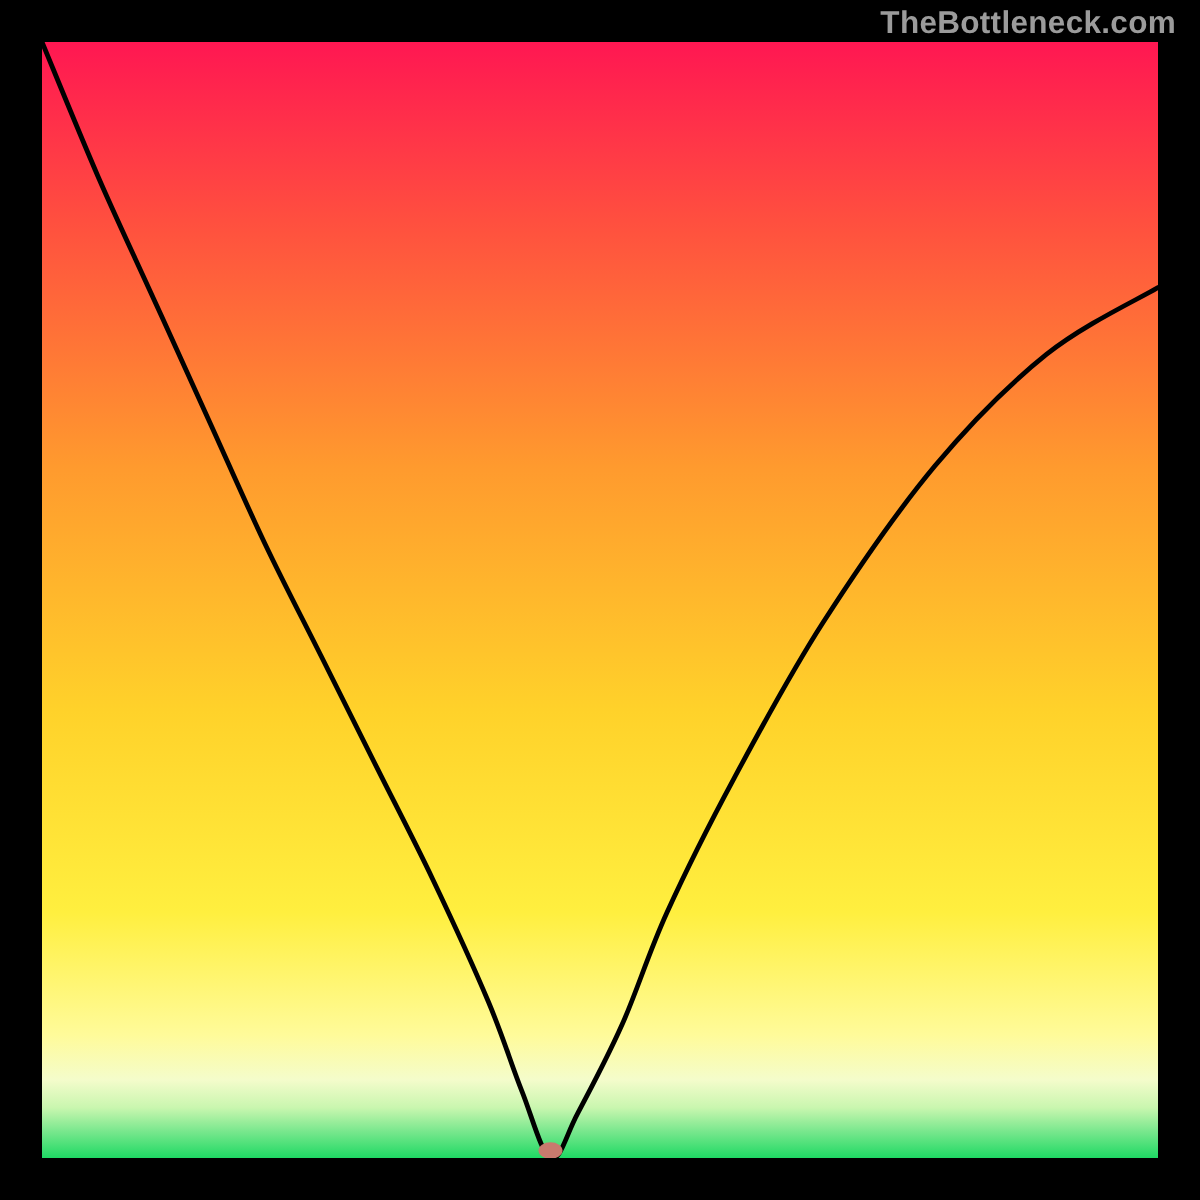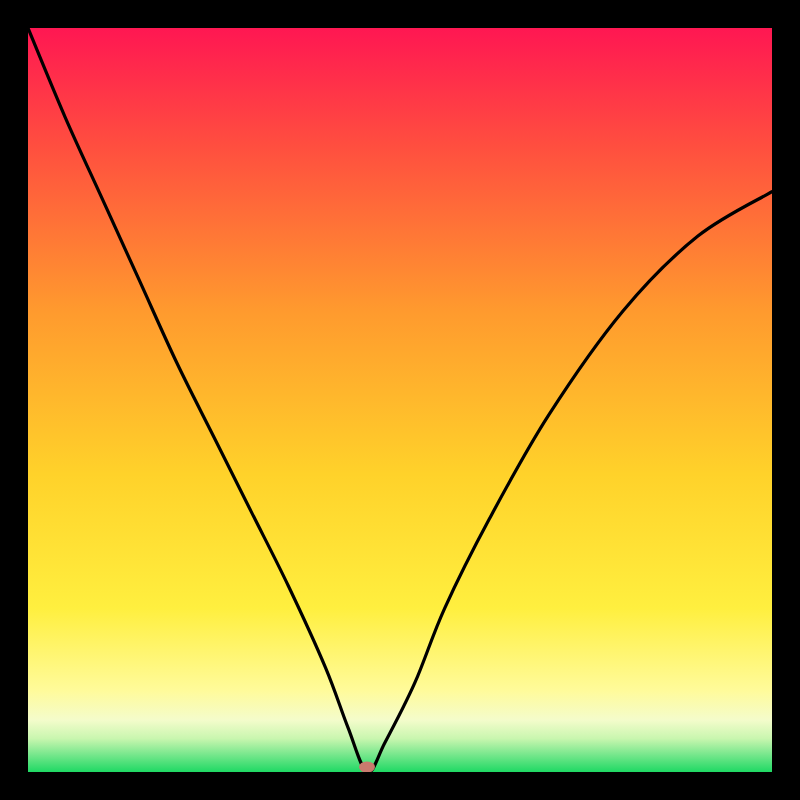--- a/index.html
+++ b/index.html
@@ -84,14 +84,15 @@
     </svg>
 
     <svg class="curve-svg" viewBox="0 0 744 744" preserveAspectRatio="none">
       <path id="curvePath" d="M 0 0 C 6.2 14.879999999999995, 24.800000000000004 60.75999999999998, 37.2 89.27999999999997 C 49.6 117.79999999999997, 62.00000000000001 143.84, 74.4 171.12 C 86.80000000000001 198.4, 99.19999999999999 225.67999999999998, 111.6 252.95999999999998 C 124 280.23999999999995, 136.4 308.75999999999993, 148.8 334.79999999999995 C 161.20000000000002 360.84, 173.6 384.4, 186 409.2 C 198.4 434, 210.79999999999998 458.8, 223.2 483.6 C 235.6 508.40000000000003, 247.99999999999997 531.96, 260.4 558 C 272.79999999999995 584.04, 287.68 616.28, 297.6 639.84 C 307.52000000000004 663.4000000000001, 312.976 682, 319.92 699.36 C 326.86400000000003 716.72, 333.064 741.52, 339.264 744 C 345.464 746.48, 349.184 729.12, 357.12 714.24 C 365.056 699.36, 376.96 677.0400000000001, 386.88 654.72 C 396.8 632.4, 404.24000000000007 607.5999999999999, 416.64000000000004 580.3199999999999 C 429.04 553.04, 443.91999999999996 523.28, 461.28 491.03999999999996 C 478.64 458.79999999999995, 498.47999999999996 421.59999999999997, 520.8 386.88 C 543.12 352.16, 570.4000000000001 312.48, 595.2 282.72 C 620 252.96000000000004, 644.8000000000001 228.16000000000005, 669.6 208.32000000000005 C 694.4 188.48000000000005, 731.6 171.11999999999998, 744 163.67999999999995" fill="none" stroke="#000" stroke-width="3.2" stroke-linecap="round" stroke-linejoin="round"></path>
     </svg>
 
     <div class="marker" id="marker" style="left: 45.6%; top: 99.3%; background: rgb(201, 122, 110);"></div>
 
   </div>
 
+  <div class="watermark">TheBottleneck.com</div>
 
 </div>
 
 </body></html>

